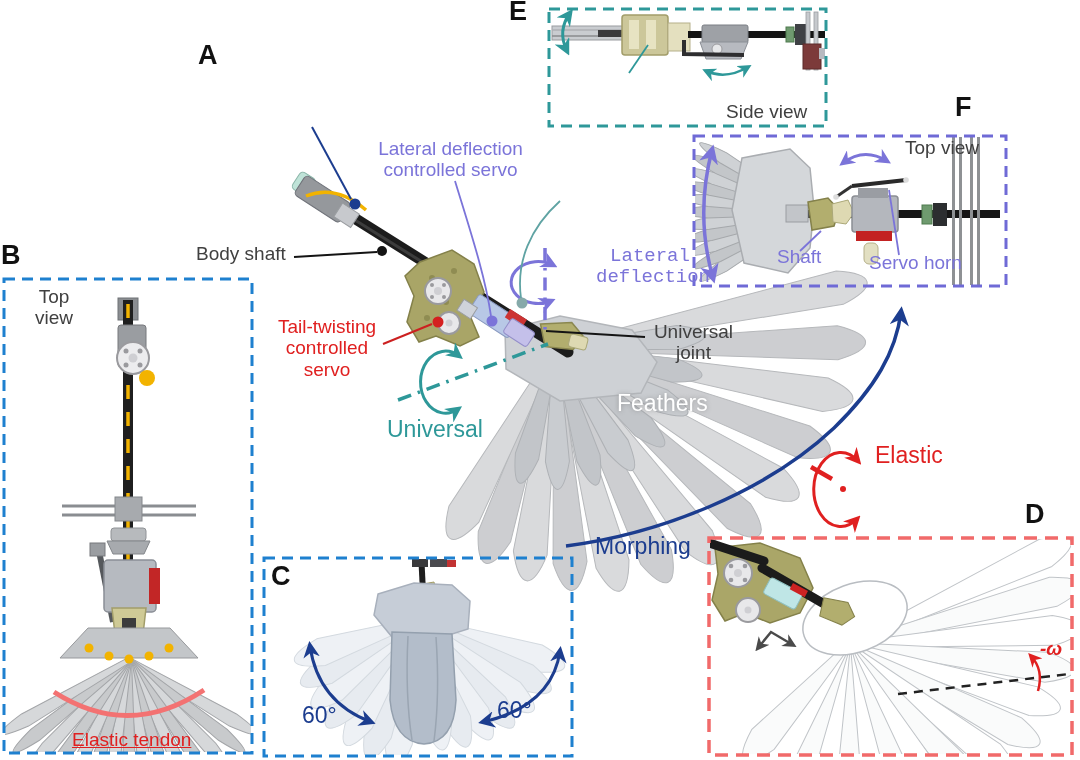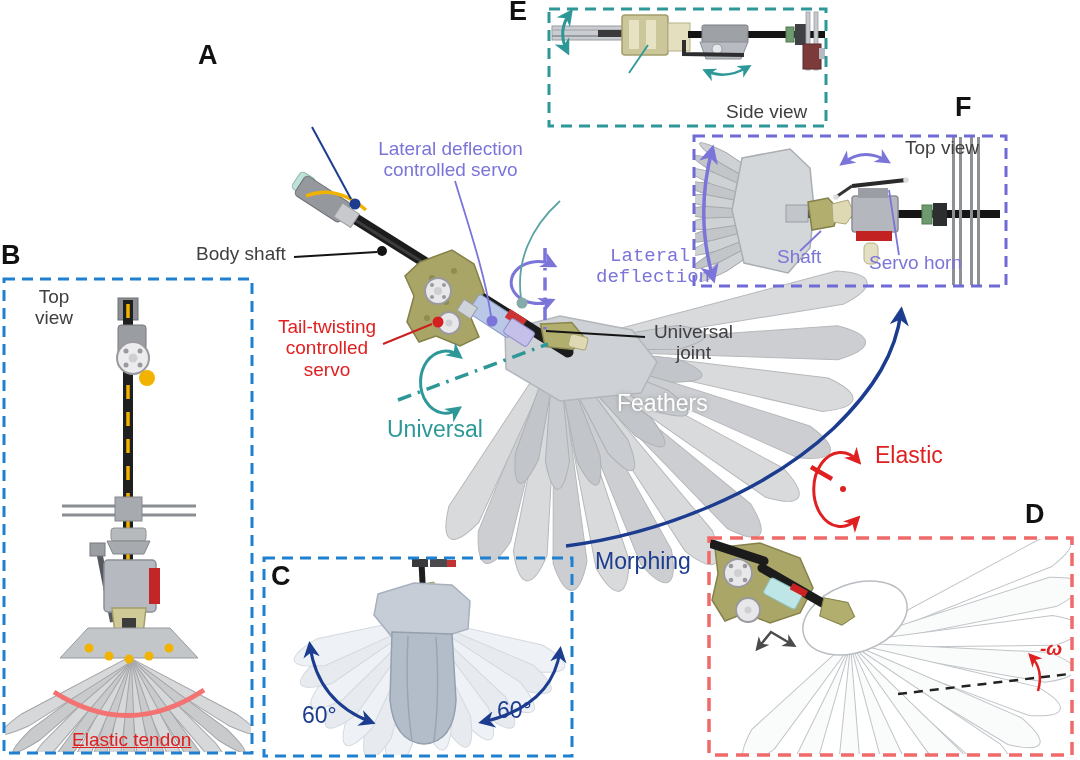--- a/index.html
+++ b/index.html
@@ -367,21 +367,21 @@
 <div class="lbl letter" style="left:509px;top:-4px;">E</div>
 <div class="lbl letter" style="left:955px;top:92px;">F</div>
 
 <div class="lbl ctr purple s19" style="left:368px;top:138px;width:165px;">Lateral deflection controlled servo</div>
 <div class="lbl blk s19" style="left:196px;top:243px;">Body shaft</div>
 <div class="lbl ctr red s19" style="left:266px;top:316px;width:122px;">Tail-twisting controlled servo</div>
 <div class="lbl ctr purple s19" style="left:596px;top:246px;width:108px;font-family:Liberation Mono, monospace;">Lateral deflection</div>
 <div class="lbl ctr blk s19" style="left:641px;top:321px;width:105px;">Universal joint</div>
 <div class="lbl white s20" style="left:617px;top:391px;">Feathers</div>
 <div class="lbl teal s20" style="left:387px;top:417px;">Universal</div>
-<div class="lbl navy s20" style="left:595px;top:549px;text-align:center;">Morphing</div>
+<div class="lbl navy s20" style="left:595px;top:534px;text-align:center;">Morphing</div>
 <div class="lbl red s20" style="left:875px;top:443px;">Elastic</div>
 
 <div class="lbl ctr blk s19" style="left:25px;top:286px;width:58px;">Top view</div>
 <div class="lbl red s19" style="left:72px;top:729px;text-decoration:underline;">Elastic tendon</div>
 
 <div class="lbl navy s20" style="left:302px;top:703px;">60°</div>
 <div class="lbl navy s20" style="left:497px;top:698px;">60°</div>
 
 <div class="lbl red ital s19" style="left:1040px;top:638px;">-ω</div>
 

